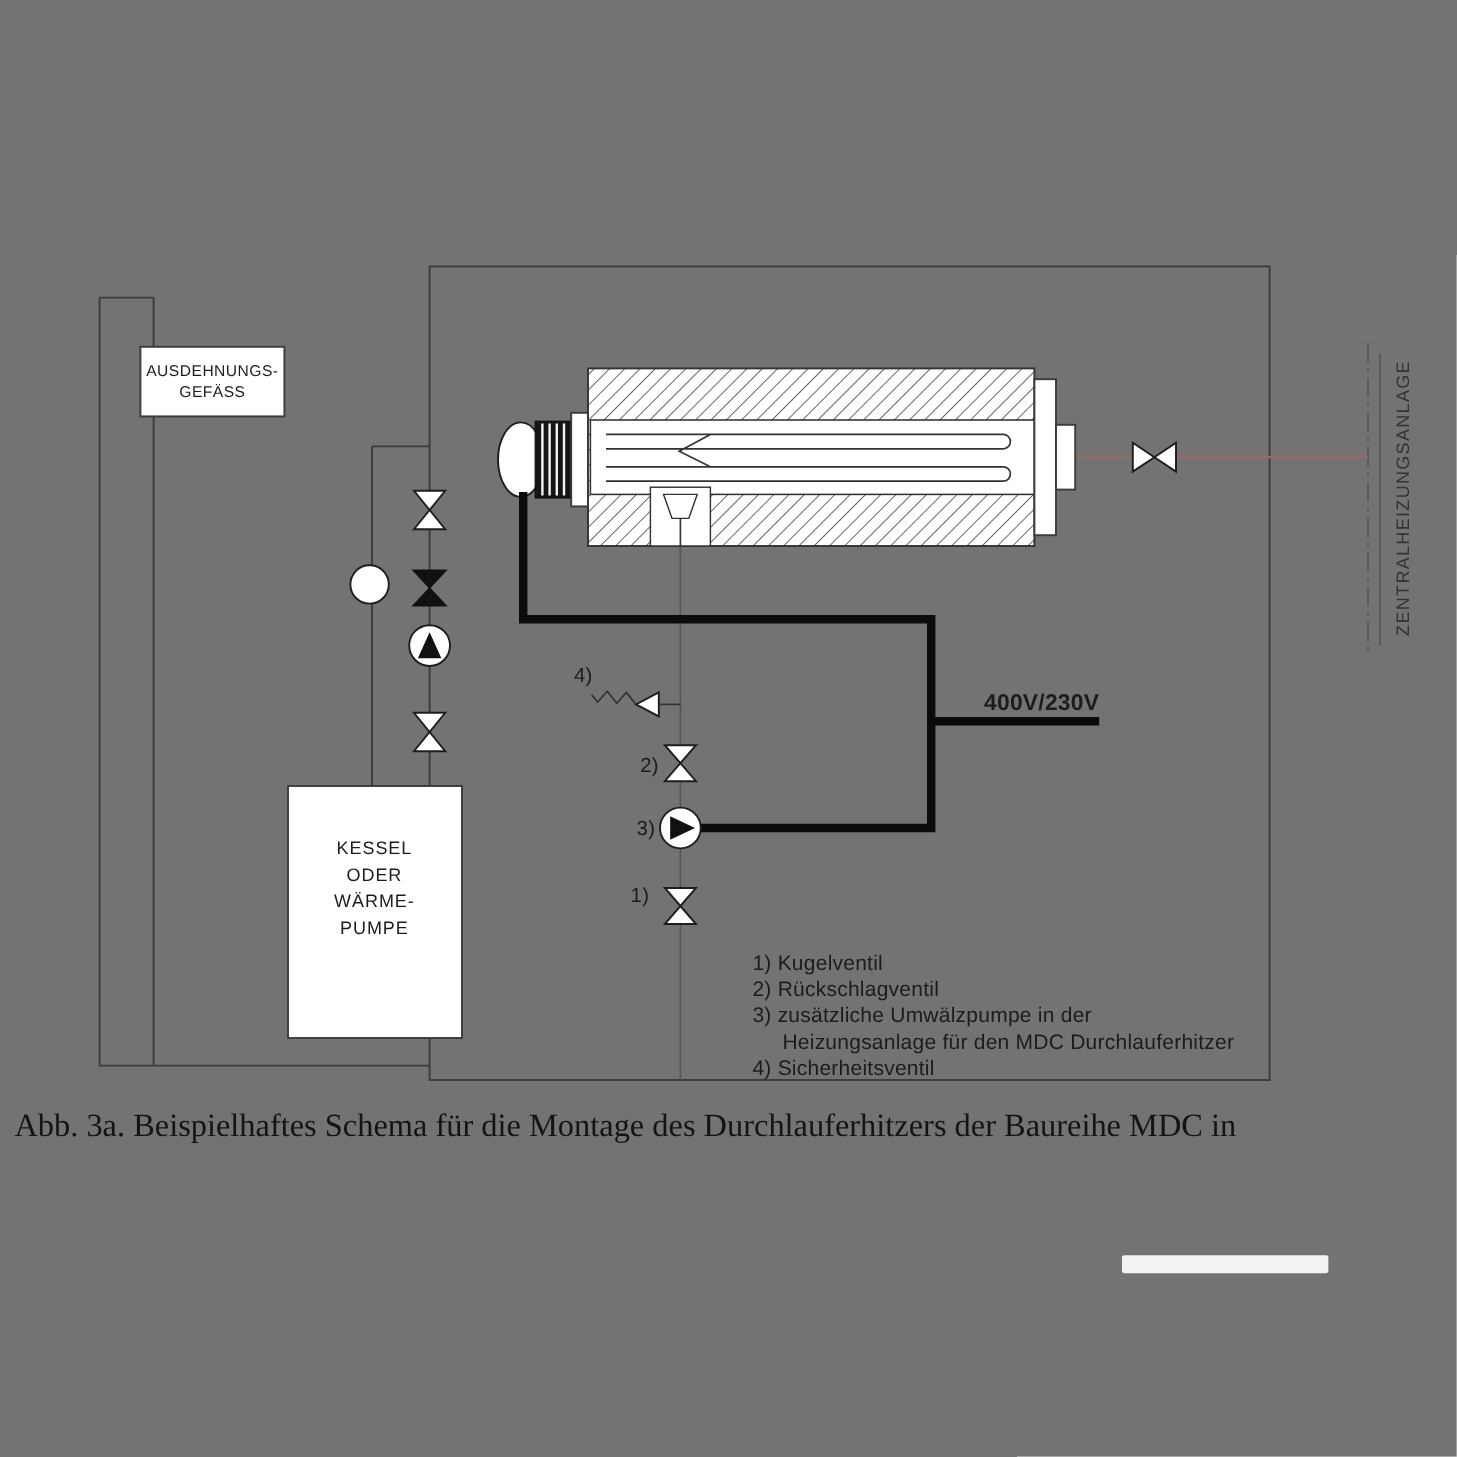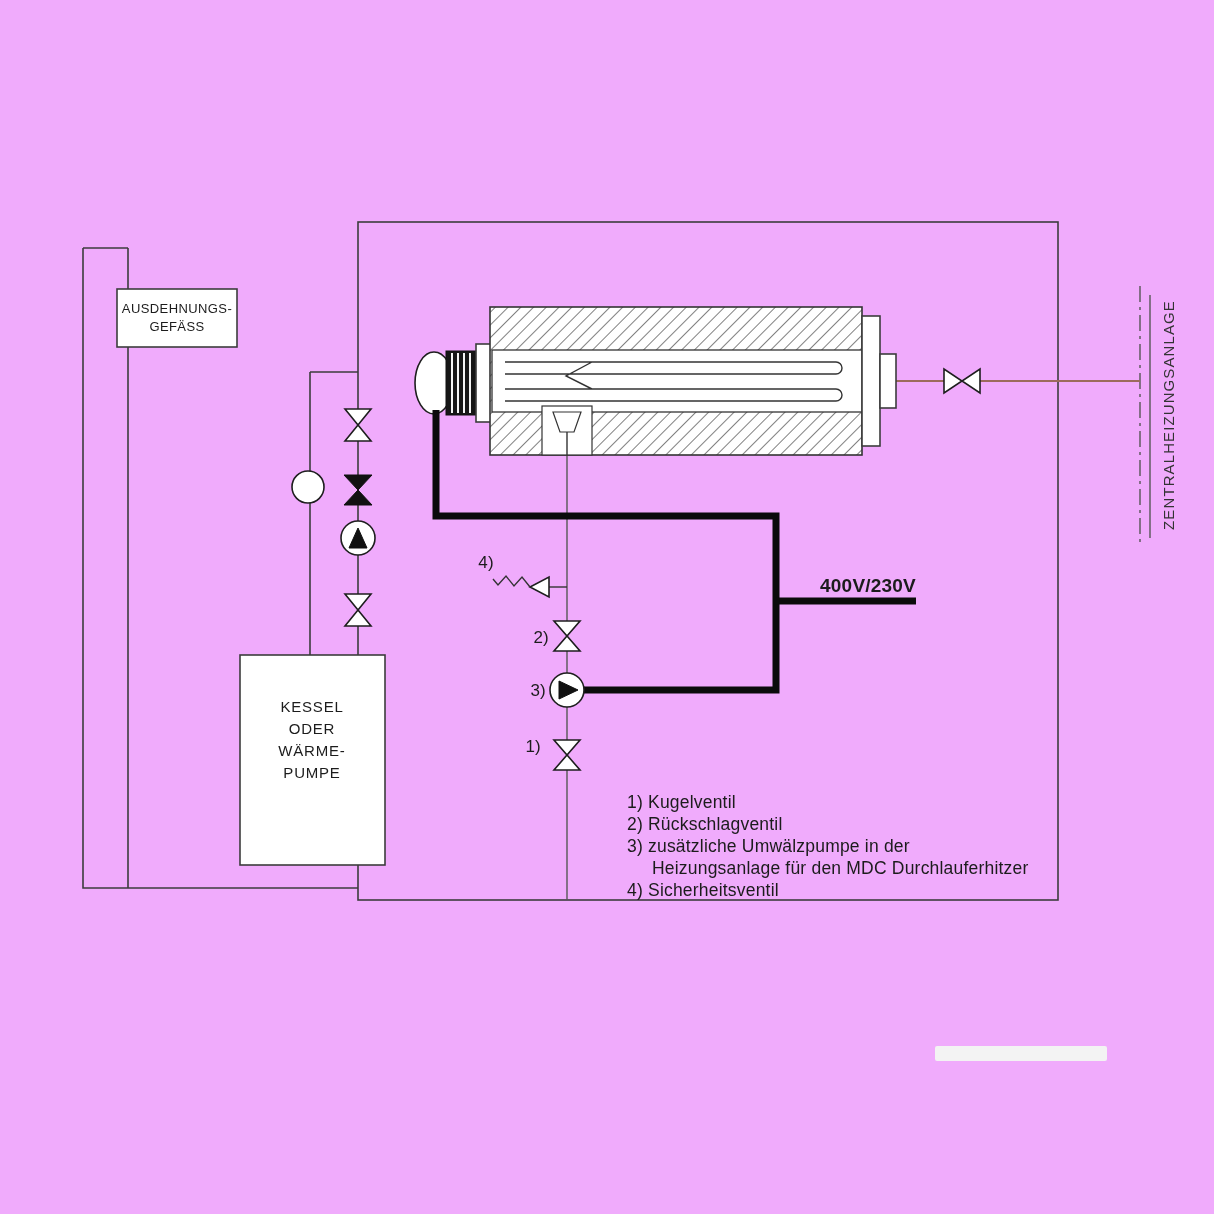--- a/index.html
+++ b/index.html
@@ -1,16 +1,16 @@
 <!DOCTYPE html>
 <html><head>
 <meta charset="utf-8">
 <style>
   html,body{margin:0;padding:0;background:#ffffff;}
-  .stage{position:relative;width:1214px;height:1214px;background:#f0abfc;font-family:"Liberation Sans",sans-serif;overflow:hidden;}
+  .stage{position:relative;width:1214px;height:1214px;background:#737373;font-family:"Liberation Sans",sans-serif;overflow:hidden;}
   .stage svg{position:absolute;left:0;top:0;}
   text{font-family:"Liberation Sans",sans-serif;fill:#1c1c1c;}
   .t13{font-size:13px;letter-spacing:.4px;}
   .t15{font-size:15px;letter-spacing:.8px;}
   .t17{font-size:17px;letter-spacing:.2px;}
   .t18{font-size:17.5px;letter-spacing:.2px;}
   .t19b{font-size:19px;font-weight:bold;letter-spacing:.2px;}
   .trot{font-size:15px;letter-spacing:1.1px;fill:#333;}
   .ln{stroke:#3c3c3c;stroke-width:1.6;fill:none;}
   .lnthin{stroke:#565656;stroke-width:1.4;fill:none;}
@@ -133,16 +133,17 @@
     <text class="t18" x="627" y="808">1) Kugelventil</text>
     <text class="t18" x="627" y="830">2) Rückschlagventil</text>
     <text class="t18" x="627" y="852">3) zusätzliche Umwälzpumpe in der</text>
     <text class="t18" x="652" y="874">Heizungsanlage für den MDC Durchlauferhitzer</text>
     <text class="t18" x="627" y="896">4) Sicherheitsventil</text>
 
     <text class="trot" transform="translate(1174,415) rotate(-90)" text-anchor="middle">ZENTRALHEIZUNGSANLAGE</text>
   </svg>
 
   <div class="caption">
+    <div>Abb. 3a. Beispielhaftes Schema für die Montage des Durchlauferhitzers der Baureihe MDC in</div>
   </div>
 
   <div class="watermark"></div>
 </div>
 
 </body></html>

